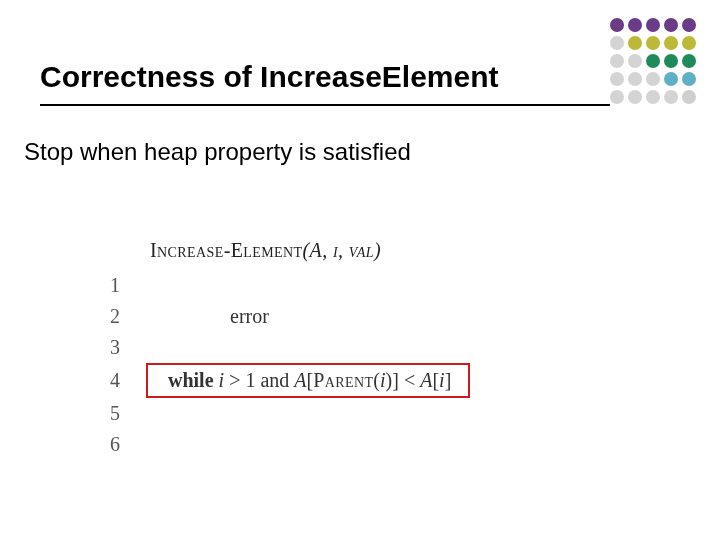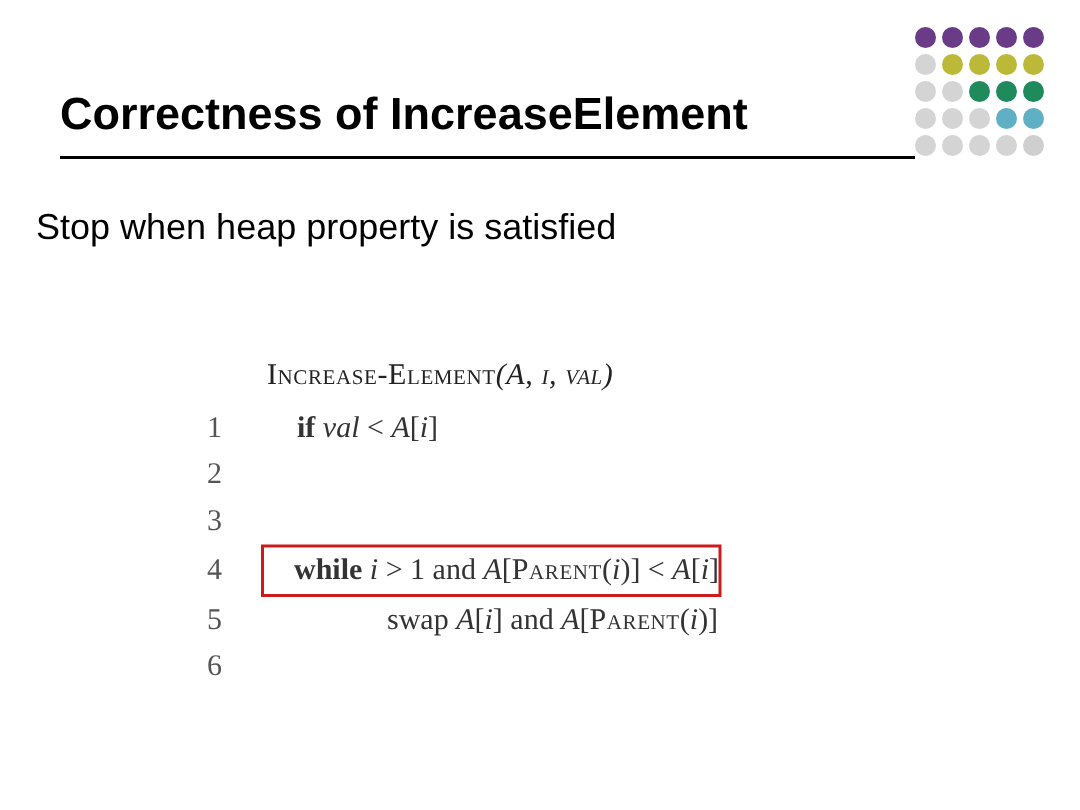--- a/index.html
+++ b/index.html
@@ -61,21 +61,20 @@
 
   
   .pseudo {
     position: absolute;
     top: 235px;
     left: 110px;
     font-family: "Times New Roman", Times, serif;
     font-size: 20px;
     line-height: 1.55;
     color: #333;
-    margin-left: 28px;
   }
   .pseudo .signature {
     margin-left: 40px;
     margin-bottom: 4px;
     font-variant: small-caps;
     letter-spacing: 0.02em;
     color: #222;
   }
   .pseudo .row {
     display: flex;
@@ -91,21 +90,21 @@
   .smallcap {
     font-variant: small-caps;
     letter-spacing: 0.02em;
   }
   .ital { font-style: italic; }
 
   
   .hl {
     border: 2px solid #cc1b1b;
     display: inline-block;
-    padding: 0 0;
+    padding: 0 17px;
     margin-left: -4px;
   }
 
   
   .ind1 { padding-left: 20px; }
   .ind2 { padding-left: 80px; }
 </style>
 </head>
 <body>
 
@@ -143,37 +142,36 @@
 
 <div class="sub">Stop when heap property is satisfied</div>
 
 <div class="pseudo">
   <div class="signature">
     <span class="smallcap">Increase-Element</span><span class="ital">(A, i, val)</span>
   </div>
 
   <div class="row">
     <span class="ln">1</span>
-    <span class="code ind1"><b>if</b> <span class="ital">val</span> &lt; <span class="ital">A</span>[<span class="ital">i</span>]</span>
   </div>
 
   <div class="row">
     <span class="ln">2</span>
+    <span class="code ind2">error</span>
   </div>
 
   <div class="row">
     <span class="ln">3</span>
   </div>
 
   <div class="row">
     <span class="ln">4</span>
     <span class="code ind1 hl"><b>while</b> <span class="ital">i</span> &gt; 1 and <span class="ital">A</span>[<span class="smallcap">Parent</span>(<span class="ital">i</span>)] &lt; <span class="ital">A</span>[<span class="ital">i</span>]</span>
   </div>
 
   <div class="row">
     <span class="ln">5</span>
-    <span class="code ind2">swap <span class="ital">A</span>[<span class="ital">i</span>] and <span class="ital">A</span>[<span class="smallcap">Parent</span>(<span class="ital">i</span>)]</span>
   </div>
 
   <div class="row">
     <span class="ln">6</span>
   </div>
 </div>
 
 </body></html>

